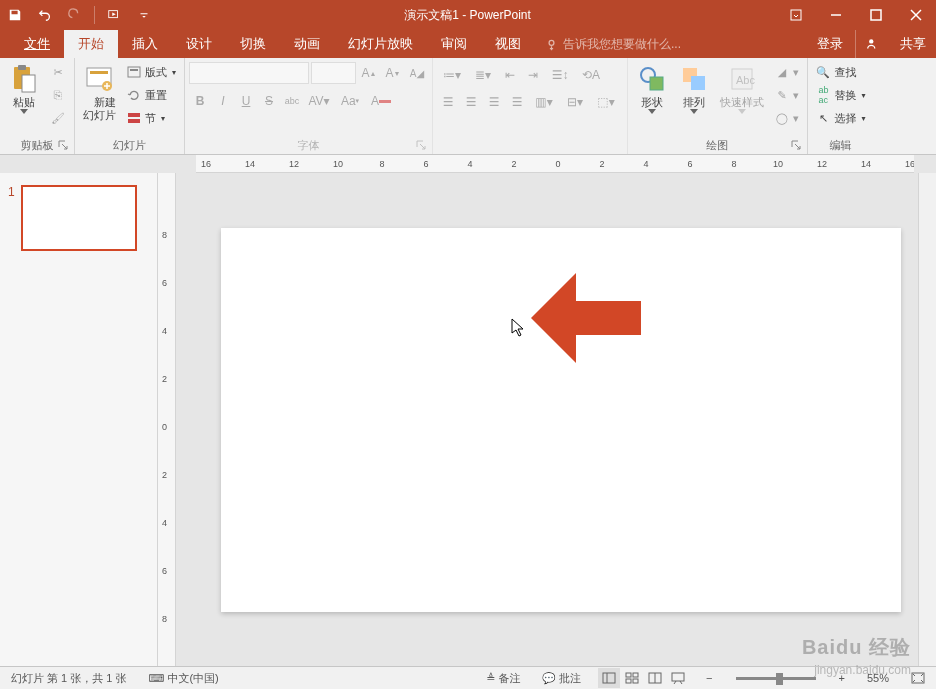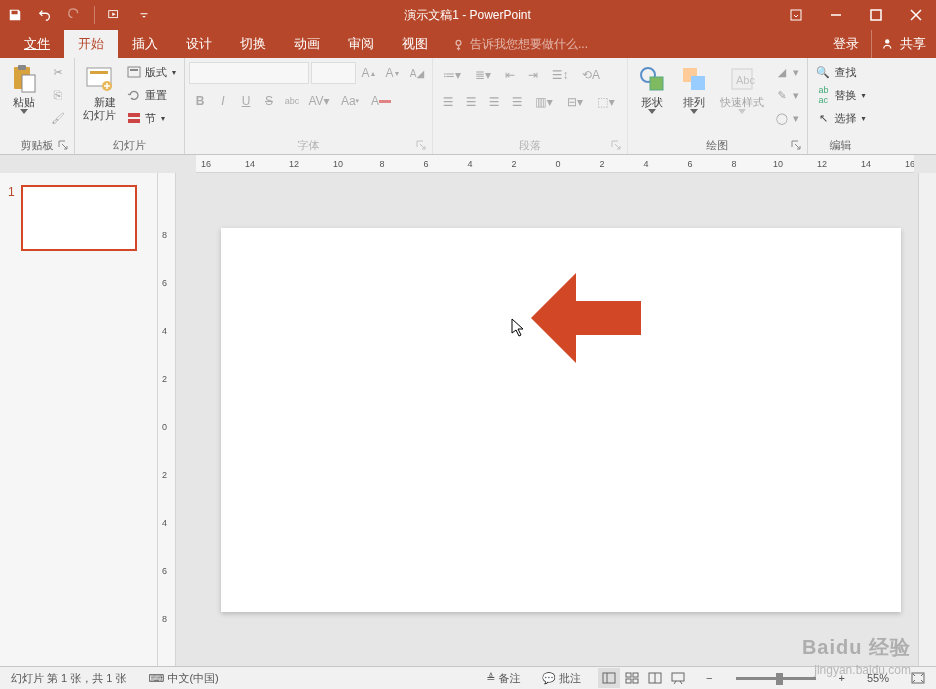--- a/index.html
+++ b/index.html
@@ -16,21 +16,21 @@
 .win-btn { width: 40px; height: 30px; display: flex; align-items: center; justify-content: center; cursor: pointer; }
 
 
 .ribbon-tabs { height: 28px; background: #b7472a; display: flex; align-items: stretch; color: #fff; font-size: 13px; padding-left: 10px; }
 .tab { padding: 0 14px; display: flex; align-items: center; cursor: pointer; }
 .tab.active { background: #f1f1f1; color: #b7472a; }
 .tab.file { padding: 0 14px; text-decoration: underline; }
 .tab-tell { display: flex; align-items: center; color: rgba(255,255,255,0.6); gap: 5px; padding-left: 10px; font-size: 12px;}
 .tab-spacer { flex: 1; }
 .tab-login { padding: 0 12px; display: flex; align-items: center; cursor: pointer; }
-.tab-share { padding: 0 10px; display: flex; align-items: center; gap: 4px; cursor: pointer; border-left: 1px solid rgba(255,255,255,0.3); }
+.tab-share { padding: 0 10px; display: flex; align-items: center; gap: 20px; cursor: pointer; border-left: 1px solid rgba(255,255,255,0.3); }
 
 
 .ribbon { height: 97px; background: #f1f1f1; border-bottom: 1px solid #c6c6c6; display: flex; }
 .group { display: flex; flex-direction: column; border-right: 1px solid #d4d4d4; padding: 3px 4px 0 4px; }
 .group-body { flex: 1; display: flex; align-items: flex-start; gap: 2px; }
 .group-label { height: 17px; font-size: 11px; color: #666; text-align: right; display: flex; align-items: center; justify-content: center; position: relative; }
 .group-launcher { position: absolute; right: 2px; bottom: 2px; width: 12px; height: 12px; cursor: pointer; }
 
 .big-btn { display: flex; flex-direction: column; align-items: center; padding: 2px 4px; cursor: pointer; font-size: 11px; color: #444; min-width: 40px; }
 .big-btn .icon-box { width: 32px; height: 32px; display: flex; align-items: center; justify-content: center; margin-bottom: 1px; }
@@ -144,20 +144,21 @@
   </div>
 </div>
 
 <div class="ribbon-tabs">
   <div class="tab file">文件</div>
   <div class="tab active">开始</div>
   <div class="tab">插入</div>
   <div class="tab">设计</div>
   <div class="tab">切换</div>
   <div class="tab">动画</div>
+  <div class="tab">幻灯片放映</div>
   <div class="tab">审阅</div>
   <div class="tab">视图</div>
   <div class="tab-tell">
     <svg width="13" height="13" viewBox="0 0 16 16" fill="none" stroke="rgba(255,255,255,0.6)" stroke-width="1.5">
         <circle cx="8" cy="6" r="3"></circle>
         <path d="M8 10v5M6 13h4"></path>
       </svg>
     <span>告诉我您想要做什么...</span>
   </div>
   <div class="tab-spacer"></div>
@@ -306,28 +307,20 @@
         <div class="icon-btn wide">⟲A</div>
       </div>
       <div class="icon-row" style="margin-top:3px">
         <div class="icon-btn">☰</div>
         <div class="icon-btn">☰</div>
         <div class="icon-btn">☰</div>
         <div class="icon-btn">☰</div>
         <div class="icon-btn wide">▥▾</div>
         <div class="icon-btn wide">⊟▾</div>
         <div class="icon-btn wide">⬚▾</div>
-      </div>
-    </div>
-    <div class="group-label">
-      <span>段落</span>
-      <div class="group-launcher">
-        <svg width="10" height="10" viewBox="0 0 10 10" fill="none" stroke="#888">
-            <path d="M1 1h6M1 1v6M4 4l5 5M9 6v3H6"></path>
-          </svg>
       </div>
     </div>
   </div>
 
   <div class="group">
     <div class="group-body">
       <div class="big-btn">
         <div class="icon-box">
             <svg width="28" height="28" viewBox="0 0 28 28">
               <circle cx="10" cy="10" r="7" fill="none" stroke="#5a8fc9" stroke-width="2"></circle>

